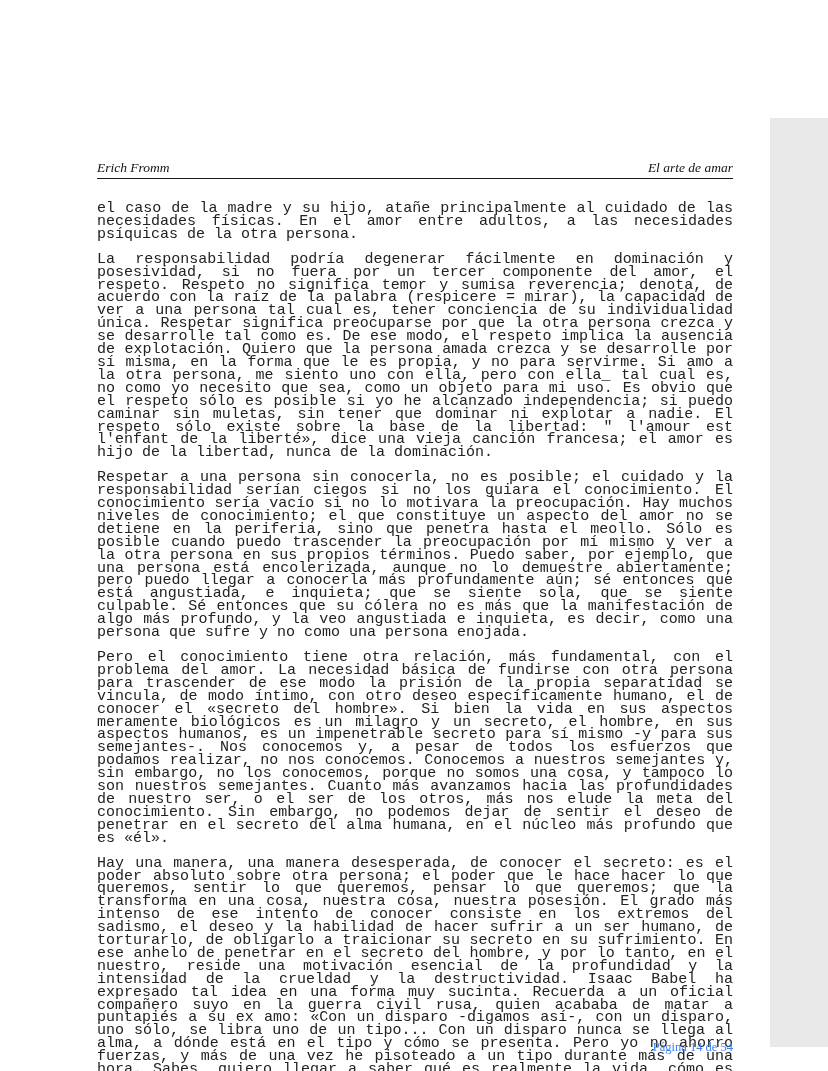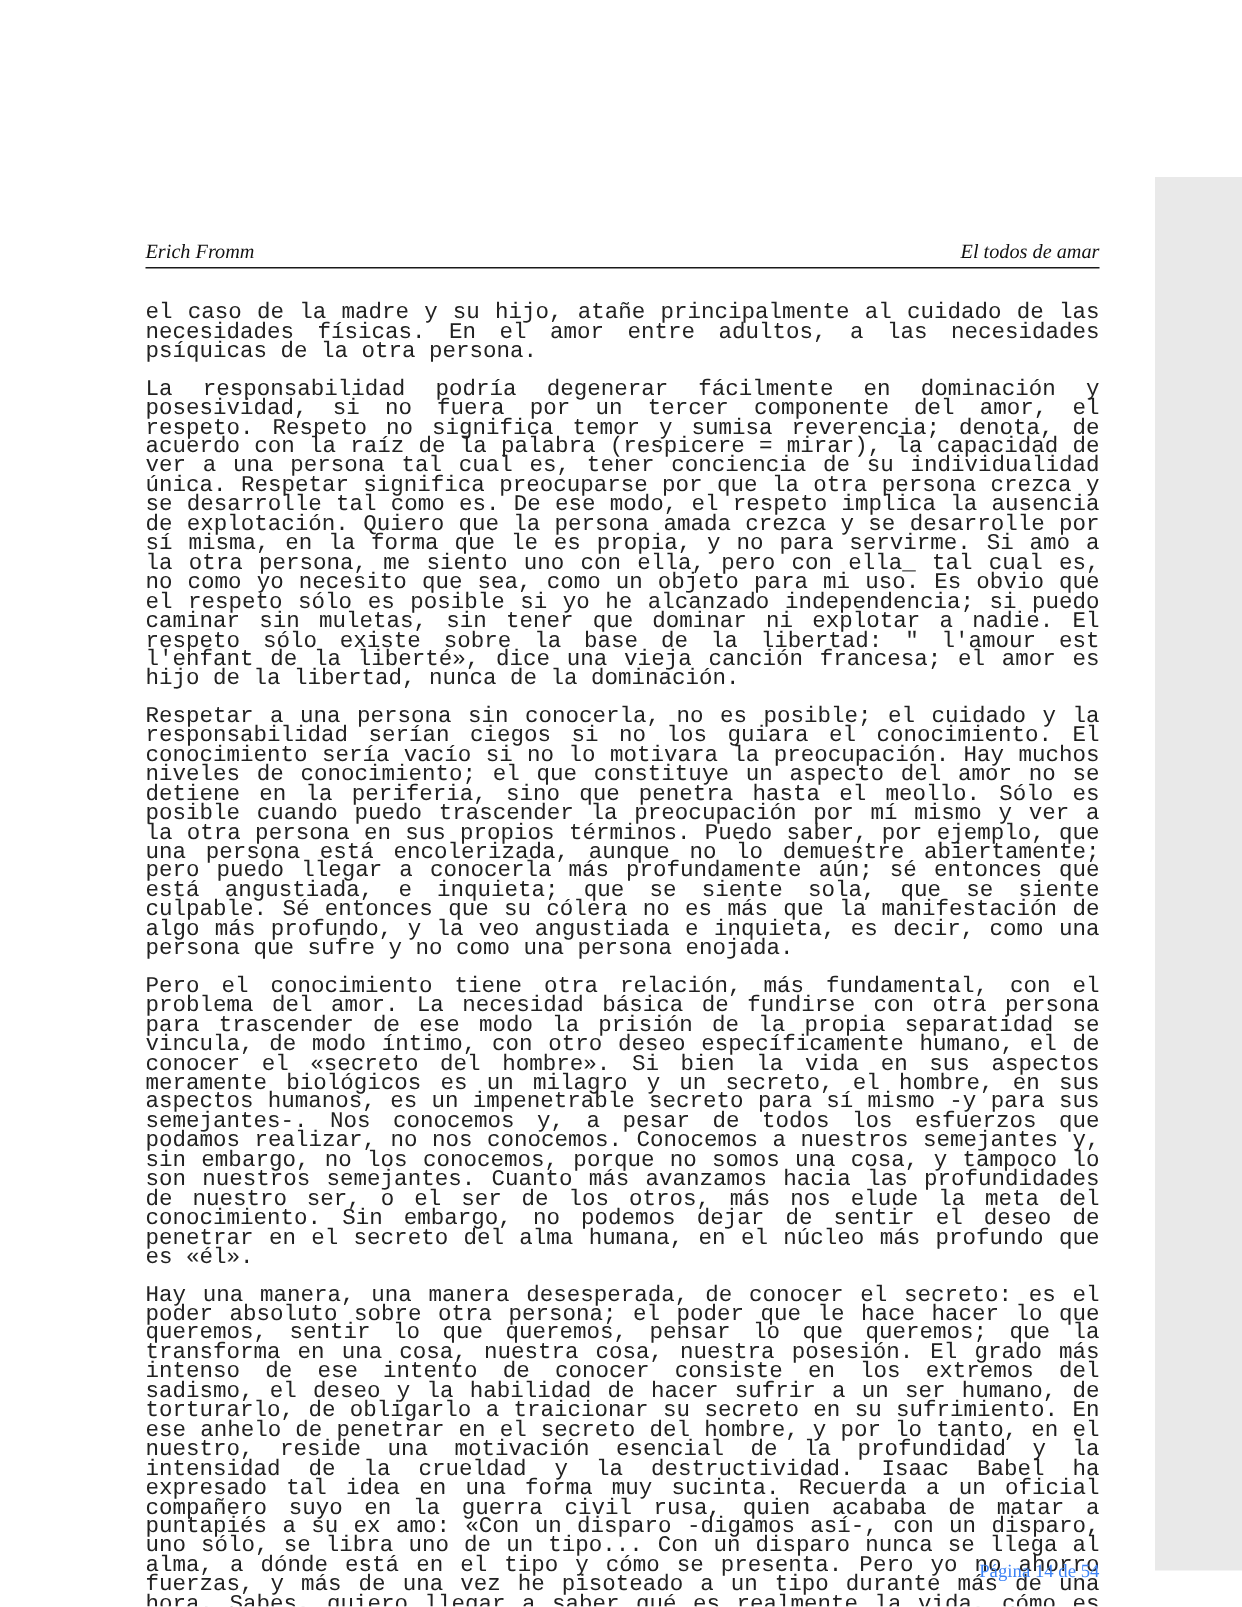--- a/index.html
+++ b/index.html
@@ -68,21 +68,21 @@
 <body>
 
 <div class="screen">
 
   <div class="grey-strip"></div>
 
   <div class="content">
 
     <div class="header-row">
       <span>Erich  Fromm</span>
-      <span>El todos de amar</span>
+      <span>El arte de amar</span>
     </div>
 
     <div class="body-text">
       <p class="para">el caso de la madre y su hijo, atañe principalmente al cuidado de las necesidades físicas. En el amor entre adultos, a las necesidades psíquicas de la otra persona.</p>
       <p class="para">La responsabilidad podría degenerar fácilmente en dominación y posesividad, si no fuera por un tercer componente del amor, el respeto. Respeto no significa temor y sumisa reverencia; denota, de acuerdo con la raíz de la palabra (respicere = mirar), la capacidad de ver a una persona tal cual es, tener conciencia de su individualidad única. Respetar significa preocuparse por que la otra persona crezca y se desarrolle tal como es. De ese modo, el respeto implica la ausencia de explotación. Quiero que la persona amada crezca y se desarrolle por sí misma, en la forma que le es propia, y no para servirme. Si amo a la otra persona, me siento uno con ella, pero con ella_ tal cual es, no como yo necesito que sea, como un objeto para mi uso. Es obvio que el respeto sólo es posible si yo he alcanzado independencia; si puedo caminar sin muletas, sin tener que dominar ni explotar a nadie. El respeto sólo existe sobre la base de la libertad: " l'amour est l'enfant de la liberté», dice una vieja canción francesa; el amor es hijo de la libertad, nunca de la dominación.</p>
       <p class="para">Respetar a una persona sin conocerla, no es posible; el cuidado y la responsabilidad serían ciegos si no los guiara el conocimiento. El conocimiento sería vacío si no lo motivara la preocupación. Hay muchos niveles de conocimiento; el que constituye un aspecto del amor no se detiene en la periferia, sino que penetra hasta el meollo. Sólo es posible cuando puedo trascender la preocupación por mí mismo y ver a la otra persona en sus propios términos. Puedo saber, por ejemplo, que una persona está encolerizada, aunque no lo demuestre abiertamente; pero puedo llegar a conocerla más profundamente aún; sé entonces que está angustiada, e inquieta; que se siente sola, que se siente culpable. Sé entonces que su cólera no es más que la manifestación de algo más profundo, y la veo angustiada e inquieta, es decir, como una persona que sufre y no como una persona enojada.</p>
       <p class="para">Pero el conocimiento tiene otra relación, más fundamental, con el problema del amor. La necesidad básica de fundirse con otra persona para trascender de ese modo la prisión de la propia separatidad se vincula, de modo íntimo, con otro deseo específicamente humano, el de conocer el «secreto del hombre». Si bien la vida en sus aspectos meramente biológicos es un milagro y un secreto, el hombre, en sus aspectos humanos, es un impenetrable secreto para sí mismo -y para sus semejantes-. Nos conocemos y, a pesar de todos los esfuerzos que podamos realizar, no nos conocemos. Conocemos a nuestros semejantes y, sin embargo, no los conocemos, porque no somos una cosa, y tampoco lo son nuestros semejantes. Cuanto más avanzamos hacia las profundidades de nuestro ser, o el ser de los otros, más nos elude la meta del conocimiento. Sin embargo, no podemos dejar de sentir el deseo de penetrar en el secreto del alma humana, en el núcleo más profundo que es «él».</p>
       <p class="para">Hay una manera, una manera desesperada, de conocer el secreto: es el poder absoluto sobre otra persona; el poder que le hace hacer lo que queremos, sentir lo que queremos, pensar lo que queremos; que la transforma en una cosa, nuestra cosa, nuestra posesión. El grado más intenso de ese intento de conocer consiste en los extremos del sadismo, el deseo y la habilidad de hacer sufrir a un ser humano, de torturarlo, de obligarlo a traicionar su secreto en su sufrimiento. En ese anhelo de penetrar en el secreto del hombre, y por lo tanto, en el nuestro, reside una motivación esencial de la profundidad y la intensidad de la crueldad y la destructividad. Isaac Babel ha expresado tal idea en una forma muy sucinta. Recuerda a un oficial compañero suyo en la guerra civil rusa, quien acababa de matar a puntapiés a su ex amo: «Con un disparo -digamos así-, con un disparo, uno sólo, se libra uno de un tipo... Con un disparo nunca se llega al alma, a dónde está en el tipo y cómo se presenta. Pero yo no ahorro fuerzas, y más de una vez he pisoteado a un tipo durante más de una hora. Sabes, quiero llegar a saber qué es realmente la vida, cómo es la vida» (I. Babel, The Collected Stories, Nueva York, Criterion Book, 1955)</p>
     </div>
 

